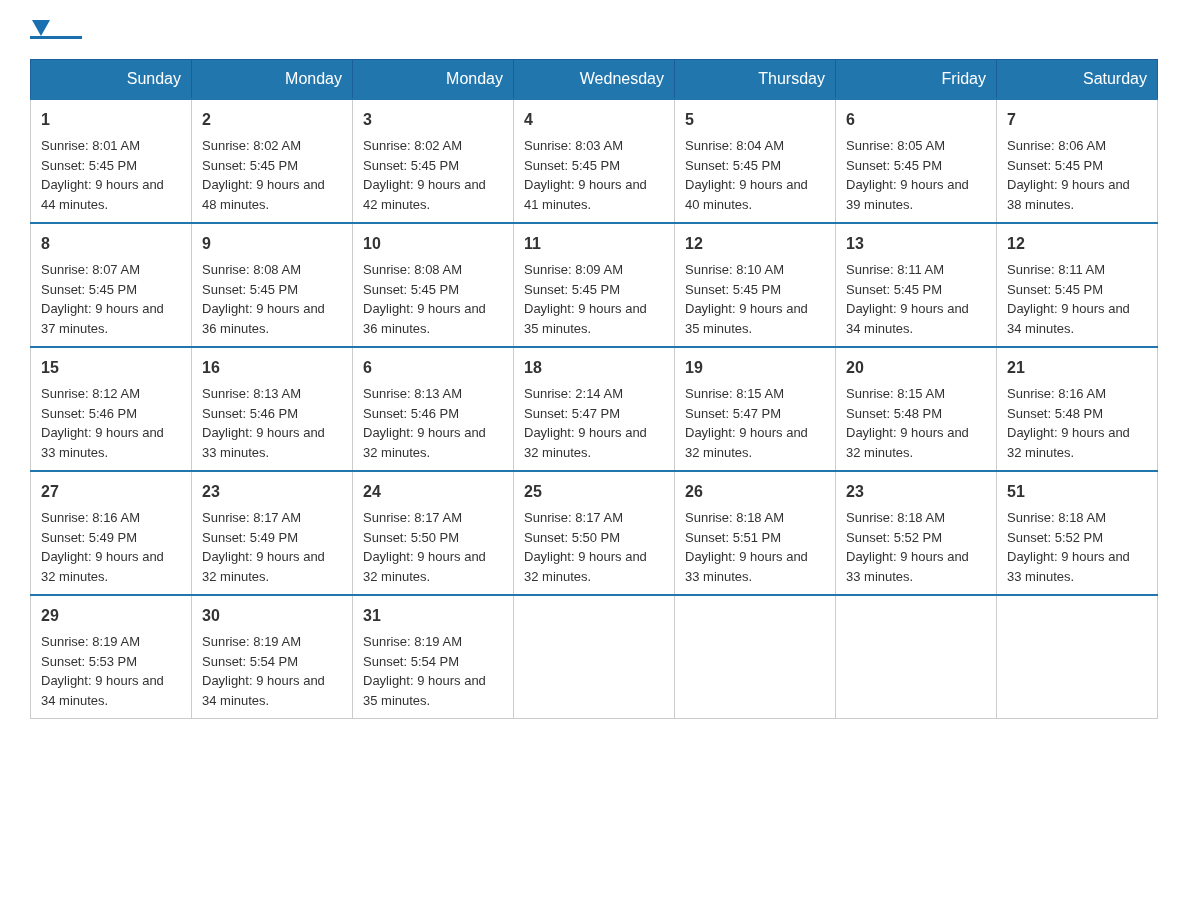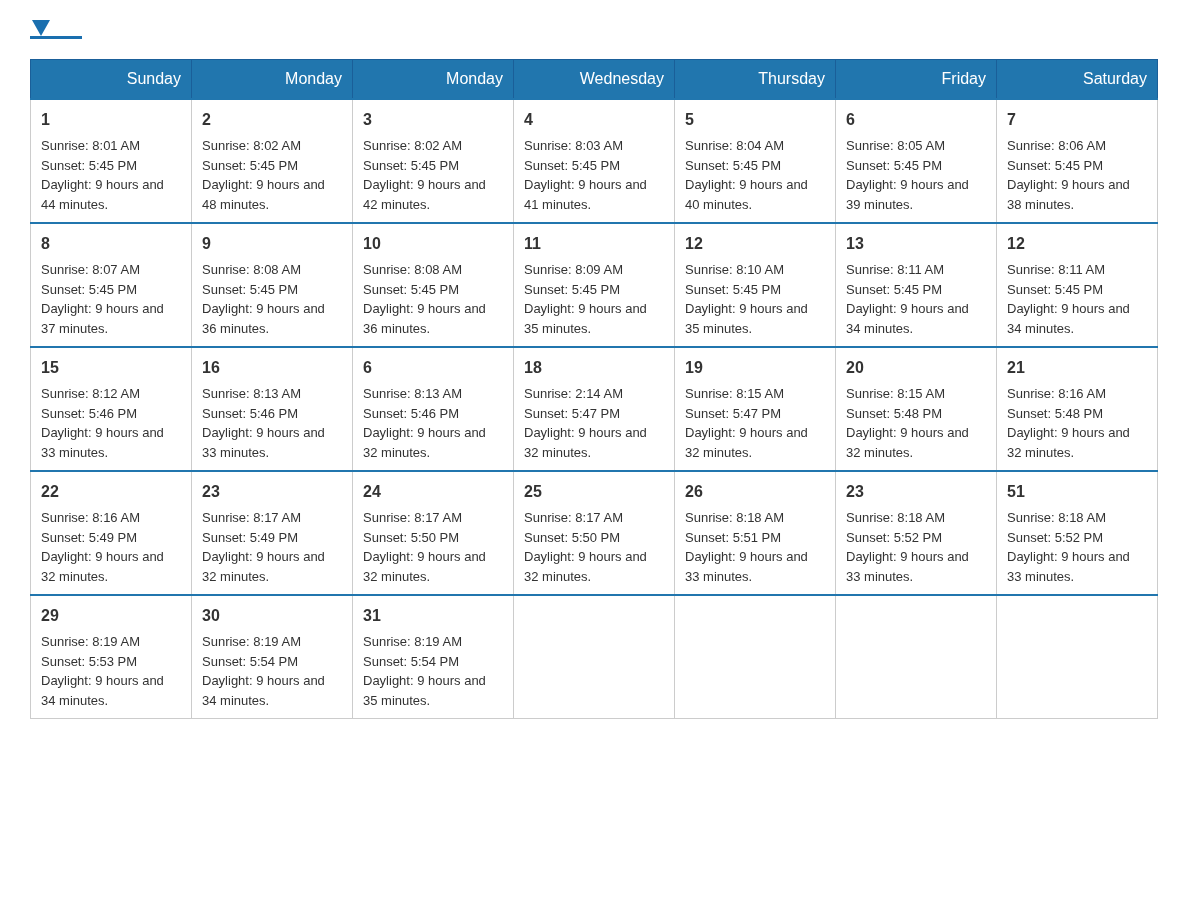--- a/index.html
+++ b/index.html
@@ -203,21 +203,21 @@
         <td><span class="day-num">20</span>
 <span class="day-info">Sunrise: 8:15 AM</span><br>
 <span class="day-info">Sunset: 5:48 PM</span><br>
 <span class="day-info">Daylight: 9 hours and 32 minutes.</span></td>
         <td><span class="day-num">21</span>
 <span class="day-info">Sunrise: 8:16 AM</span><br>
 <span class="day-info">Sunset: 5:48 PM</span><br>
 <span class="day-info">Daylight: 9 hours and 32 minutes.</span></td>
       </tr>
       <tr>
-        <td><span class="day-num">22</span>
+        <td><span class="day-num">27</span>
 <span class="day-info">Sunrise: 8:16 AM</span><br>
 <span class="day-info">Sunset: 5:49 PM</span><br>
 <span class="day-info">Daylight: 9 hours and 32 minutes.</span></td>
         <td><span class="day-num">23</span>
 <span class="day-info">Sunrise: 8:17 AM</span><br>
 <span class="day-info">Sunset: 5:49 PM</span><br>
 <span class="day-info">Daylight: 9 hours and 32 minutes.</span></td>
         <td><span class="day-num">24</span>
 <span class="day-info">Sunrise: 8:17 AM</span><br>
 <span class="day-info">Sunset: 5:50 PM</span><br>

